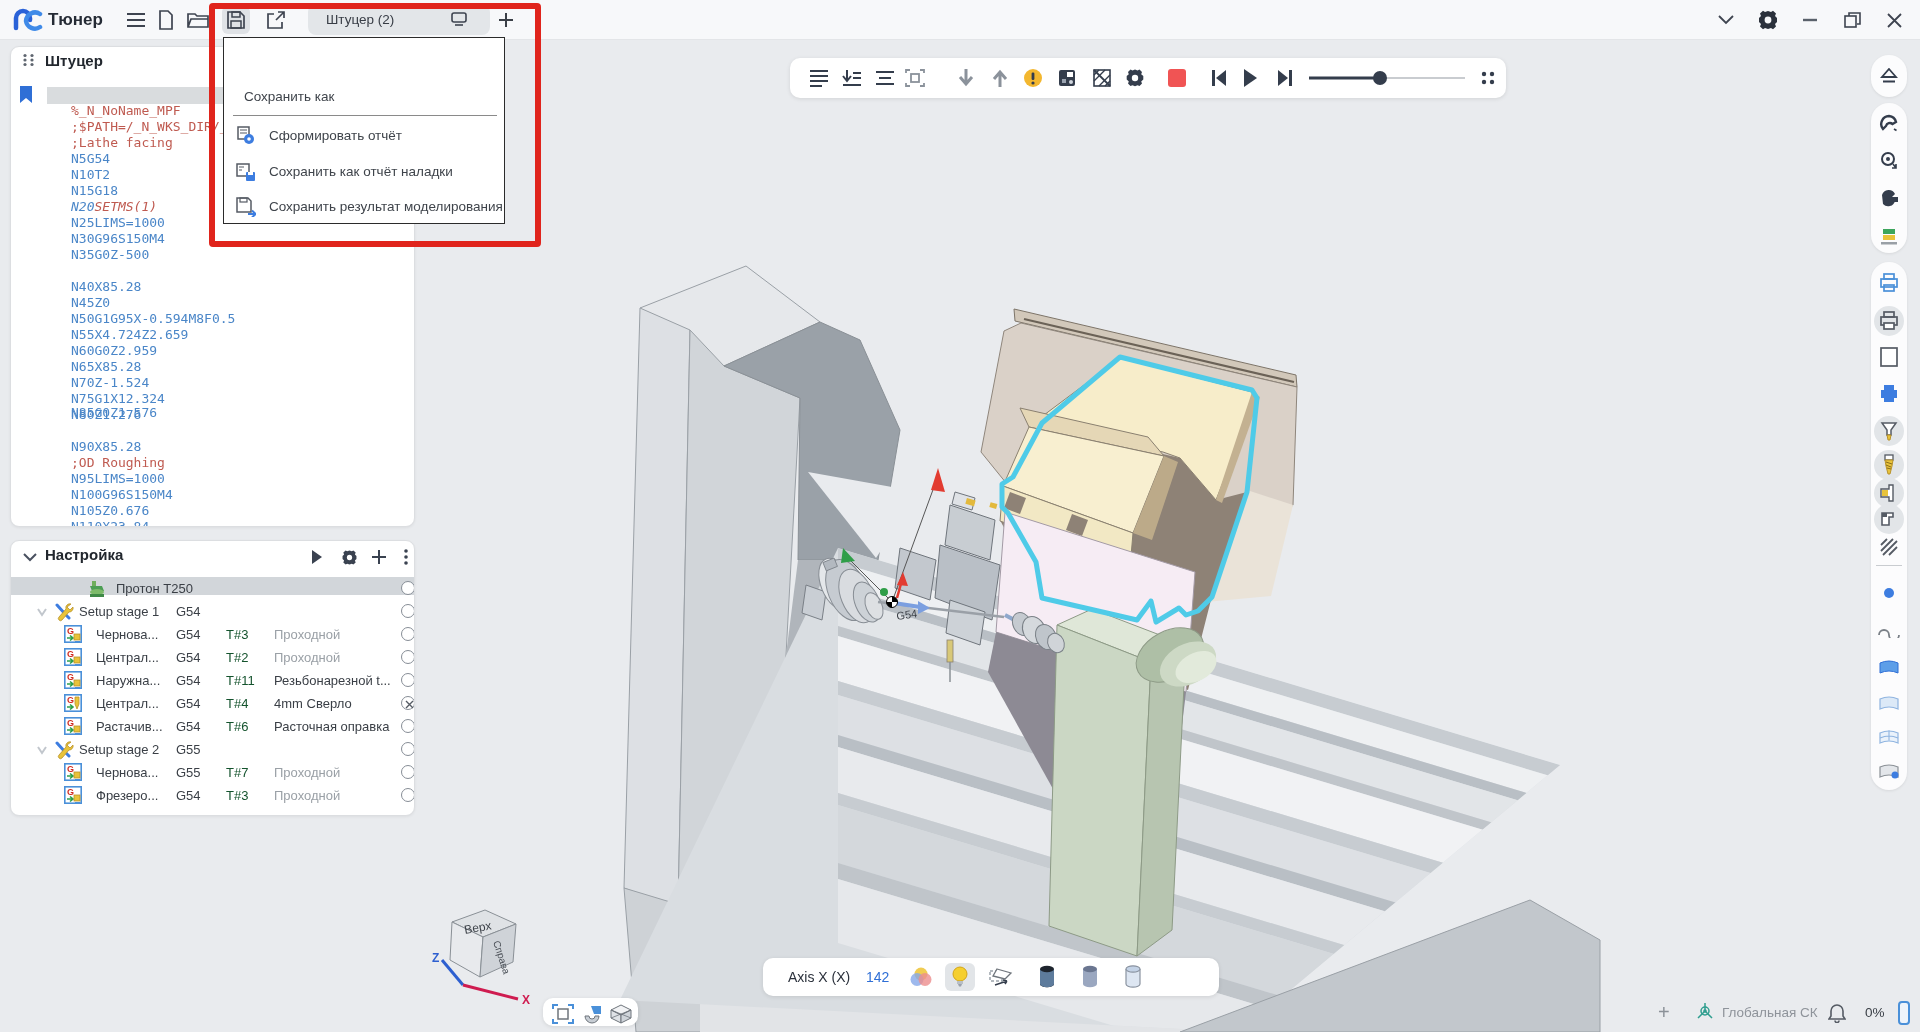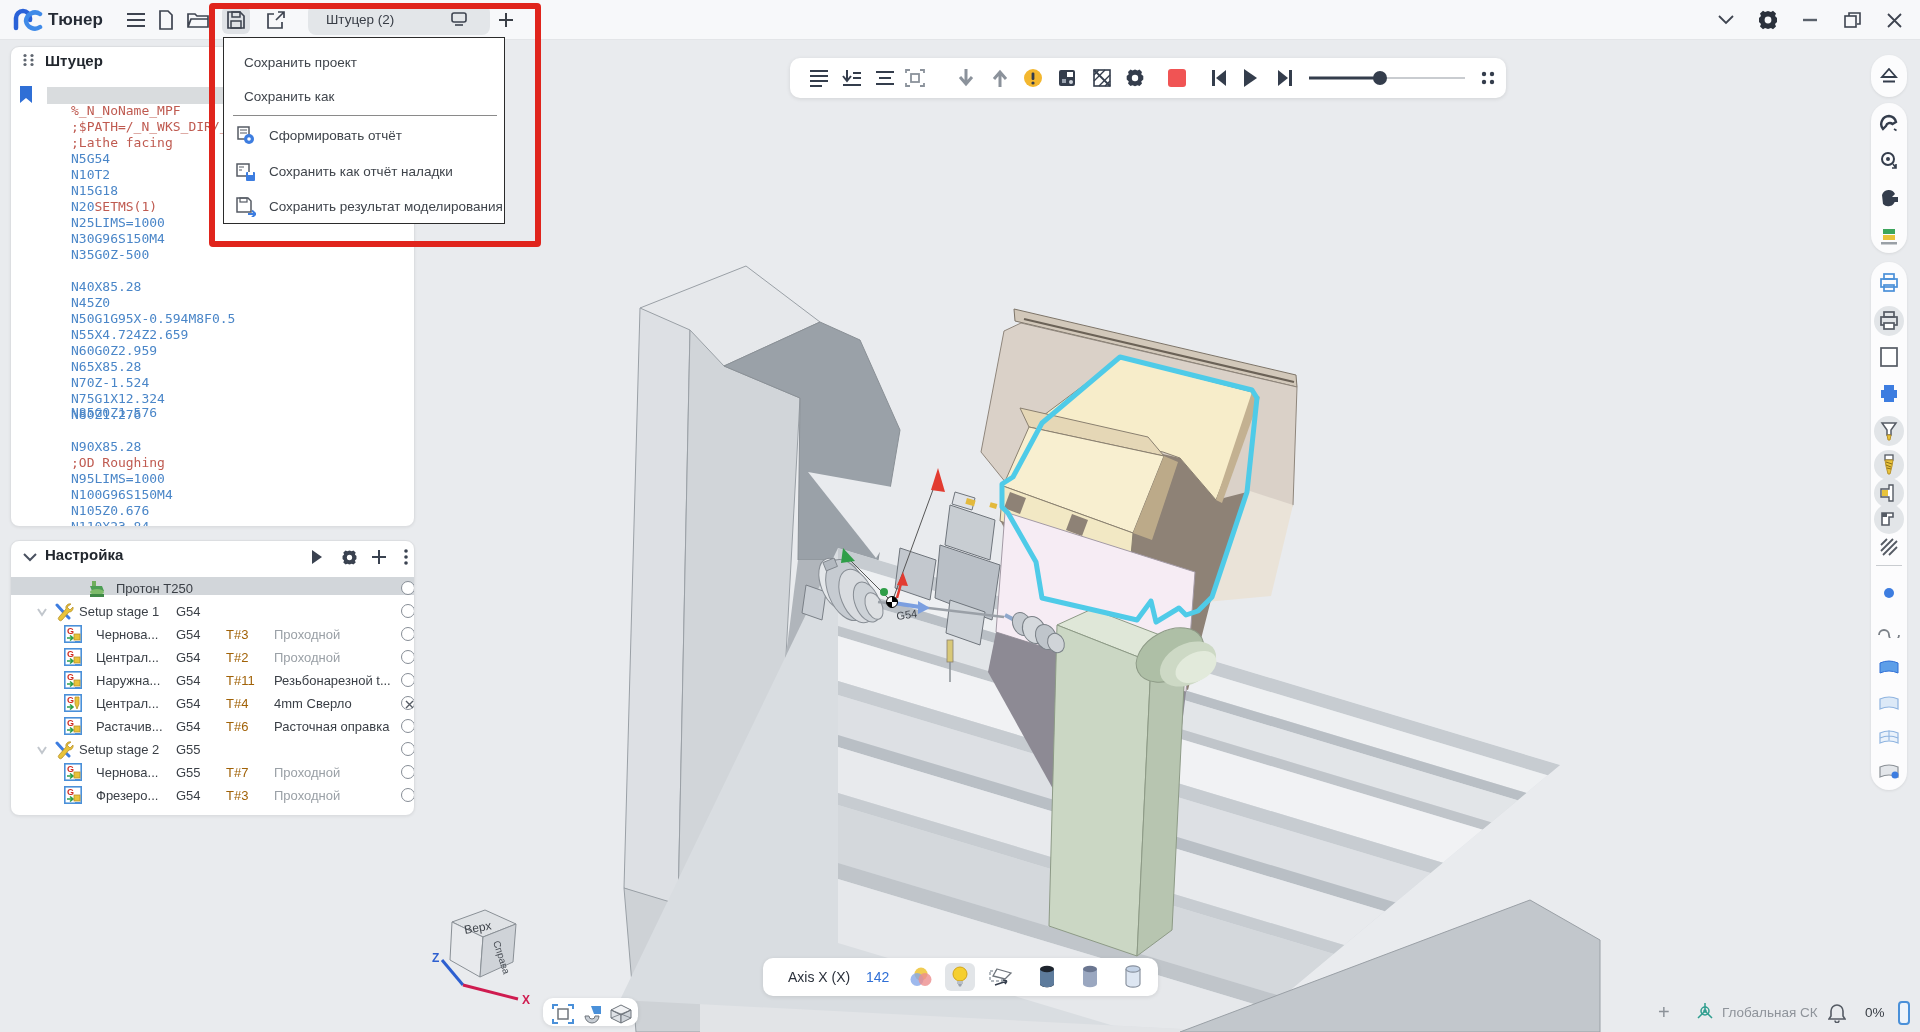--- a/index.html
+++ b/index.html
@@ -15,30 +15,30 @@
   .panel { position:absolute; left:10px; width:405px; background:#fff; border:1px solid #dcdee1; border-radius:9px; box-shadow:0 1px 3px rgba(0,0,0,0.06); overflow:hidden; z-index:10; }
   #gcode-panel { top:46px; height:481px; }
   #setup-panel { top:540px; height:276px; }
   .panel-title { font-size:15px; font-weight:bold; color:#22272e; }
   .gline { position:absolute; left:60px; white-space:pre; font-family:"DejaVu Sans Mono",monospace; font-size:13px; line-height:16px; }
   .gc-b { color:#4a86c8; } .gc-r { color:#bf5a50; }
   
   .trow { position:absolute; left:0; width:100%; height:18px; font-size:13px; color:#3a3f46; }
   .trow .cell { position:absolute; top:4px; white-space:nowrap; }
   .muted { color:#9aa0a6; }
-  .tool-col { color:#a16207;text-align:center; }
+  .tool-col { color:#14532d;text-align:center; }
   .radio { position:absolute; left:390px; top:4px; width:14px; height:14px; border:1.5px solid #868d96; border-radius:50%; background:#fff; }
   
   #save-menu { position:absolute; left:223px; top:37px; width:282px; height:187px; background:#fff; border:1.5px solid #2b2b2b; z-index:40; }
   .menu-item { position:absolute; left:0; width:100%; height:30px; font-size:13.5px; color:#3f444b; }
   #red-rect { position:absolute; left:209px; top:3px; width:332px; height:244px; border:6px solid #e0241c; border-radius:4px; z-index:50; }
   
   .float-bar { position:absolute; background:#fff; border-radius:10px; box-shadow:0 1px 4px rgba(0,0,0,0.10); z-index:20; }
   #sim-toolbar { left:790px; top:58px; width:716px; height:40px; }
-  #axis-toolbar { left:763px; top:958px; width:395px; height:38px; }
+  #axis-toolbar { left:763px; top:958px; width:456px; height:38px; }
   #cube-toolbar { left:543px; top:998px; width:95px; height:28px; }
   .fb-icon { position:absolute; top:8px; width:24px; height:24px; display:flex; align-items:center; justify-content:center; }
   
   .rail-box { position:absolute; left:1871px; width:36px; background:#fcfcfd; border-radius:18px; box-shadow:0 1px 3px rgba(0,0,0,0.08); z-index:20; }
   .rail-icon { position:absolute; left:1871px; width:36px; height:30px; display:flex; align-items:center; justify-content:center; z-index:21; }
   .icon-circle { position:absolute; width:30px; height:30px; border-radius:50%; background:#e2e5e8; left:3px; top:0; }
   text, .svgtext { font-family:"Liberation Sans",sans-serif; }
 </style>
 </head>
 <body>
@@ -251,21 +251,21 @@
     </svg>
   <div id="gcode-lines" class="abs" style="left:0;top:0;width:100%;height:100%">
       <div class="abs" style="left: 36px; top: 40px; width: 359px; height: 17px; background: rgb(217, 220, 222);"></div>
       <div class="gline" style="top: 40px;"></div>
       <div class="gline" style="top: 56px;"><span class="gc-r">%_N_NoName_MPF</span></div>
       <div class="gline" style="top: 72px;"><span class="gc-r">;$PATH=/_N_WKS_DIR/_N_NoName_WPD</span></div>
       <div class="gline" style="top: 88px;"><span class="gc-r">;Lathe facing</span></div>
       <div class="gline" style="top: 104px;"><span class="gc-b">N5G54</span></div>
       <div class="gline" style="top: 120px;"><span class="gc-b">N10T2</span></div>
       <div class="gline" style="top: 136px;"><span class="gc-b">N15G18</span></div>
-      <div class="gline" style="top: 152px;"><span class="gc-b">N20</span><span class="gc-r">SETMS(1)</span></div>
+      <div class="gline" style="top: 152px; font-style: italic;"><span class="gc-b">N20</span><span class="gc-r">SETMS(1)</span></div>
       <div class="gline" style="top: 168px;"><span class="gc-b">N25LIMS=1000</span></div>
       <div class="gline" style="top: 184px;"><span class="gc-b">N30G96S150M4</span></div>
       <div class="gline" style="top: 200px;"><span class="gc-b">N35G0Z-500</span></div>
       <div class="gline" style="top: 216px;"></div>
       <div class="gline" style="top: 232px;"><span class="gc-b">N40X85.28</span></div>
       <div class="gline" style="top: 248px;"><span class="gc-b">N45Z0</span></div>
       <div class="gline" style="top: 264px;"><span class="gc-b">N50G1G95X-0.594M8F0.5</span></div>
       <div class="gline" style="top: 280px;"><span class="gc-b">N55X4.724Z2.659</span></div>
       <div class="gline" style="top: 296px;"><span class="gc-b">N60G0Z2.959</span></div>
       <div class="gline" style="top: 312px;"><span class="gc-b">N65X85.28</span></div>
@@ -771,23 +771,20 @@
   <span class="abs" style="left:72px;top:5px;font-size:13.5px;color:#8e939a">Глобальная СК</span>
   <svg class="abs" style="left:178px;top:3px" width="18" height="20">
       <path d="M9,2 A6,6 0 0 1 15,8 V13 L17,16 H1 L3,13 V8 A6,6 0 0 1 9,2 Z" fill="none" stroke="#555b64" stroke-width="1.6"></path>
       <path d="M7,17.5 A2,2 0 0 0 11,17.5" fill="none" stroke="#555b64" stroke-width="1.6"></path>
     </svg>
   <span class="abs" style="left:215px;top:5px;font-size:13.5px;color:#3a3f46">0%</span>
   <div class="abs" style="left:248px;top:1px;width:12px;height:24px;border:2px solid #4a90d9;border-radius:4px;background:#eef4fb"></div>
 </div>
 
 <div id="save-menu">
-    <div class="menu-item" style="top:13px">
-      <span style="position:absolute;left:20px;top:4px">Сохранить проект</span>
-    </div>
     <div class="menu-item" style="top:47px">
       <span style="position:absolute;left:20px;top:4px">Сохранить как</span>
     </div>
     <div class="abs" style="left:9px;top:77px;width:264px;height:1px;background:#8a8a8a"></div>
     <div class="menu-item" style="top:86px">
       <span class="abs" style="left:12px;top:2px"><svg width="20" height="20" viewBox="0 0 20 20">
           <path d="M2,1 H13 V13 H2 Z" fill="#fff" stroke="#555b64" stroke-width="1.5"></path>
           <path d="M4,4 H11 M4,7 H11" stroke="#555b64" stroke-width="1.2"></path>
           <circle cx="13" cy="13" r="5" fill="#3d7de0"></circle>
           <circle cx="13" cy="13" r="1.8" fill="#fff"></circle>

